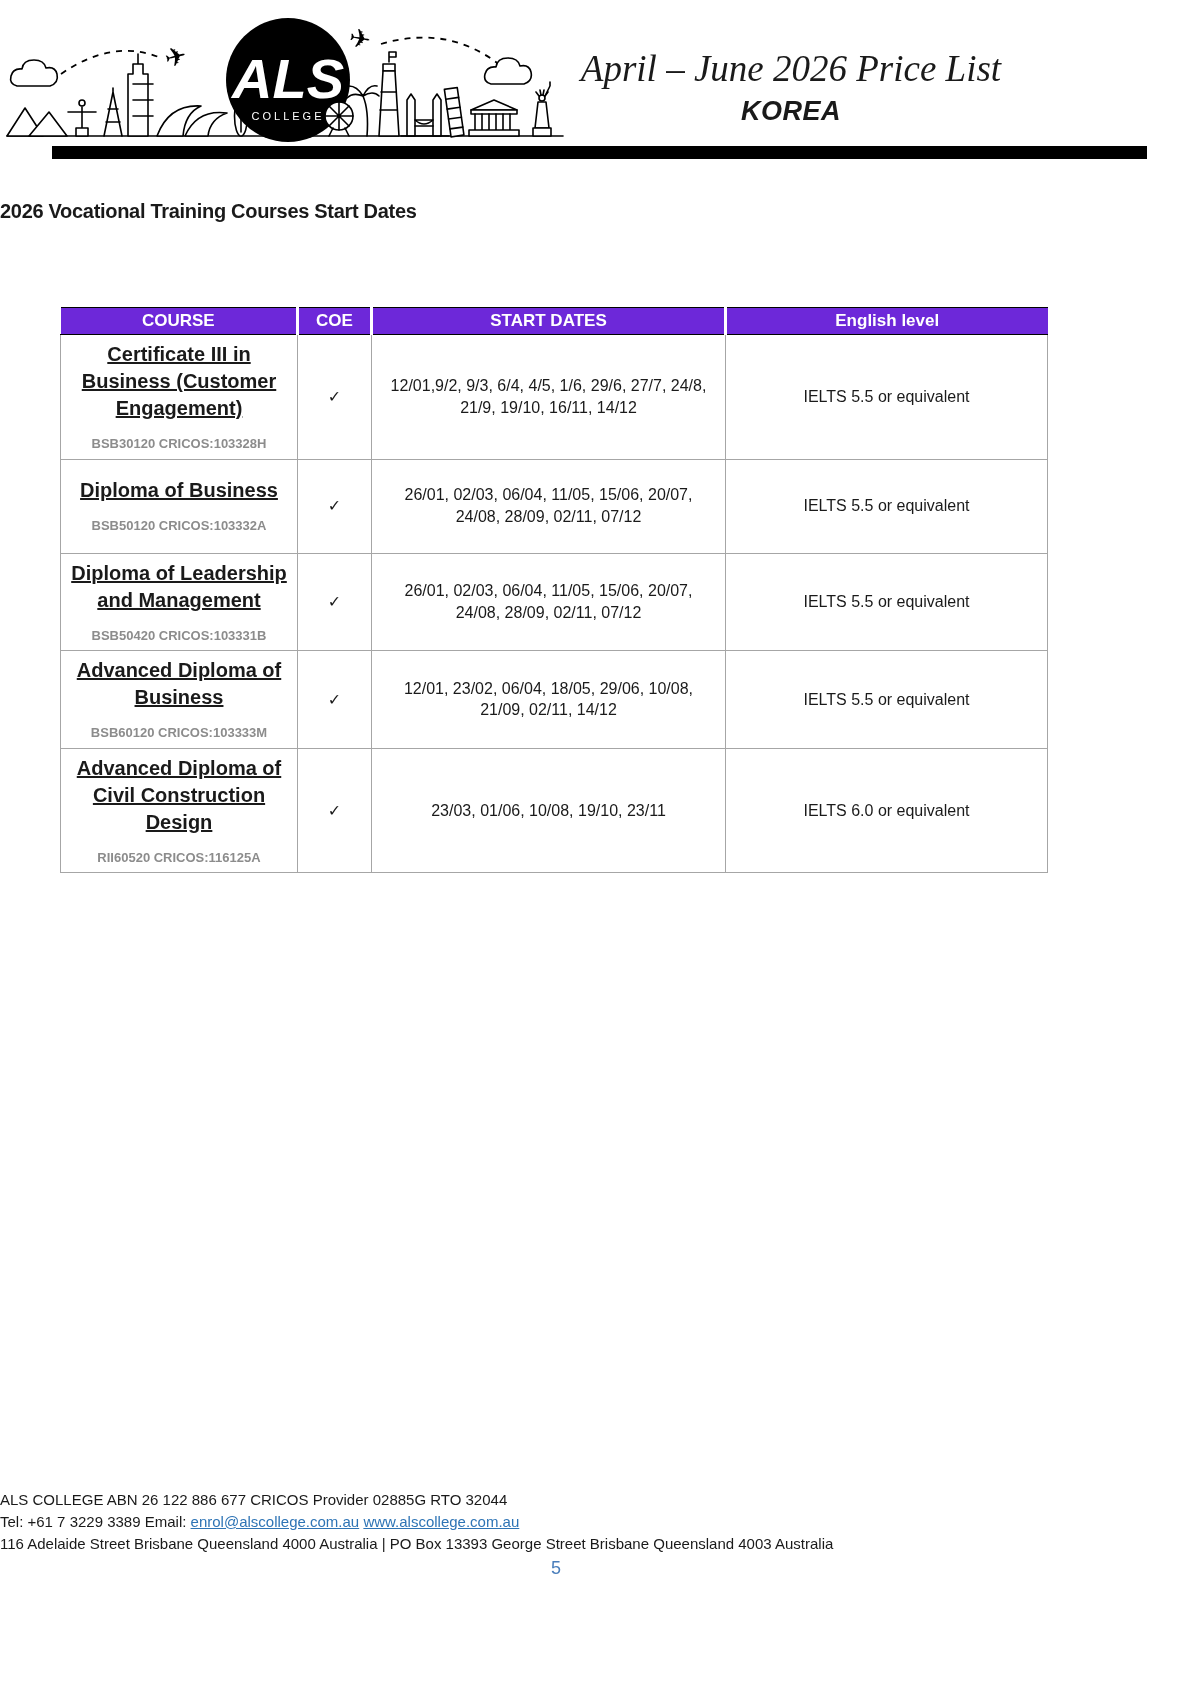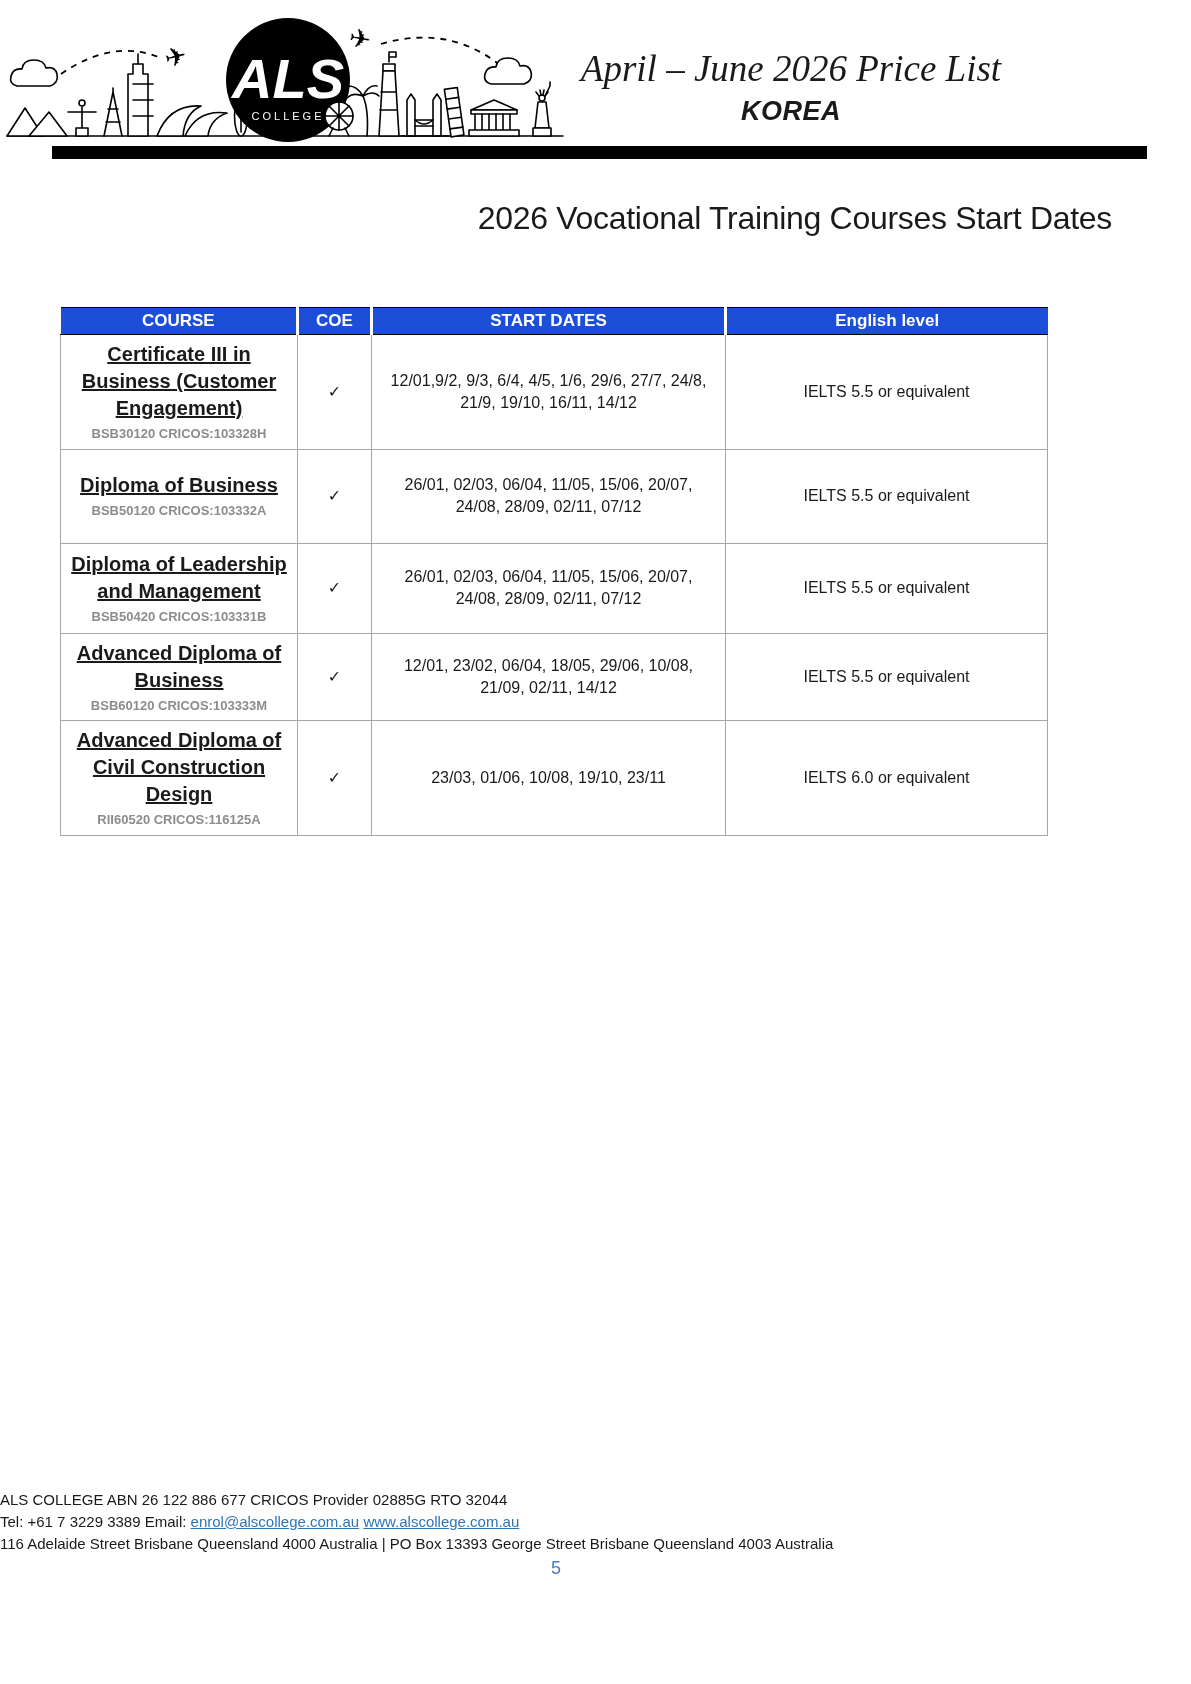--- a/index.html
+++ b/index.html
@@ -29,43 +29,43 @@
     font-size:37px;line-height:1.15;white-space:nowrap;
   }
   .title-sub{
     font-style:italic;font-weight:bold;
     font-size:27px;margin-top:5px;letter-spacing:.5px;
   }
   .black-bar{position:absolute;left:52px;top:146px;width:1095px;height:13px;background:#000;}
   
   .page-heading{
     position:absolute;left:0;top:200px;width:1112px;
-    text-align:right;font-size:32px;font-weight:normal;letter-spacing:-.3px;
+    text-align:left;font-size:20px;font-weight:bold;letter-spacing:-.3px;
   }
   
   table.courses{
     position:absolute;left:60px;top:307px;width:987px;
     border-collapse:collapse;table-layout:fixed;
   }
   table.courses th{
-    background:#1d4ed8;color:#fff;
+    background:#6d28d9;color:#fff;
     font-size:17px;font-weight:bold;
     padding:3px 2px;height:26px;
     border-top:1px solid #000;border-bottom:1px solid #000;
   }
   table.courses th + th{border-left:3px solid #fff;}
   table.courses td{
     border:1px solid var(--border-gray);
     text-align:center;vertical-align:middle;
     font-size:16px;line-height:1.35;
     padding:6px 10px;
   }
   td.dates-cell{padding:6px 34px;}
   .course-name{font-weight:bold;font-size:20px;text-decoration:underline;}
-  .course-code{font-weight:bold;font-size:13px;color:var(--code-gray);margin-top:3px;}
+  .course-code{font-weight:bold;font-size:13px;color:var(--code-gray);margin-top:13px;}
   .coe-mark{font-size:18px;font-weight:normal;}
   tr.r1 td{height:74px;}
   tr.r2 td{height:102px;}
   tr.r3 td{height:94px;}
   tr.r4 td{height:90px;}
   tr.r5 td{height:87px;}
   tr.r6 td{height:94px;}
   tr.r7 td{height:104px;}
   
   .footer{

